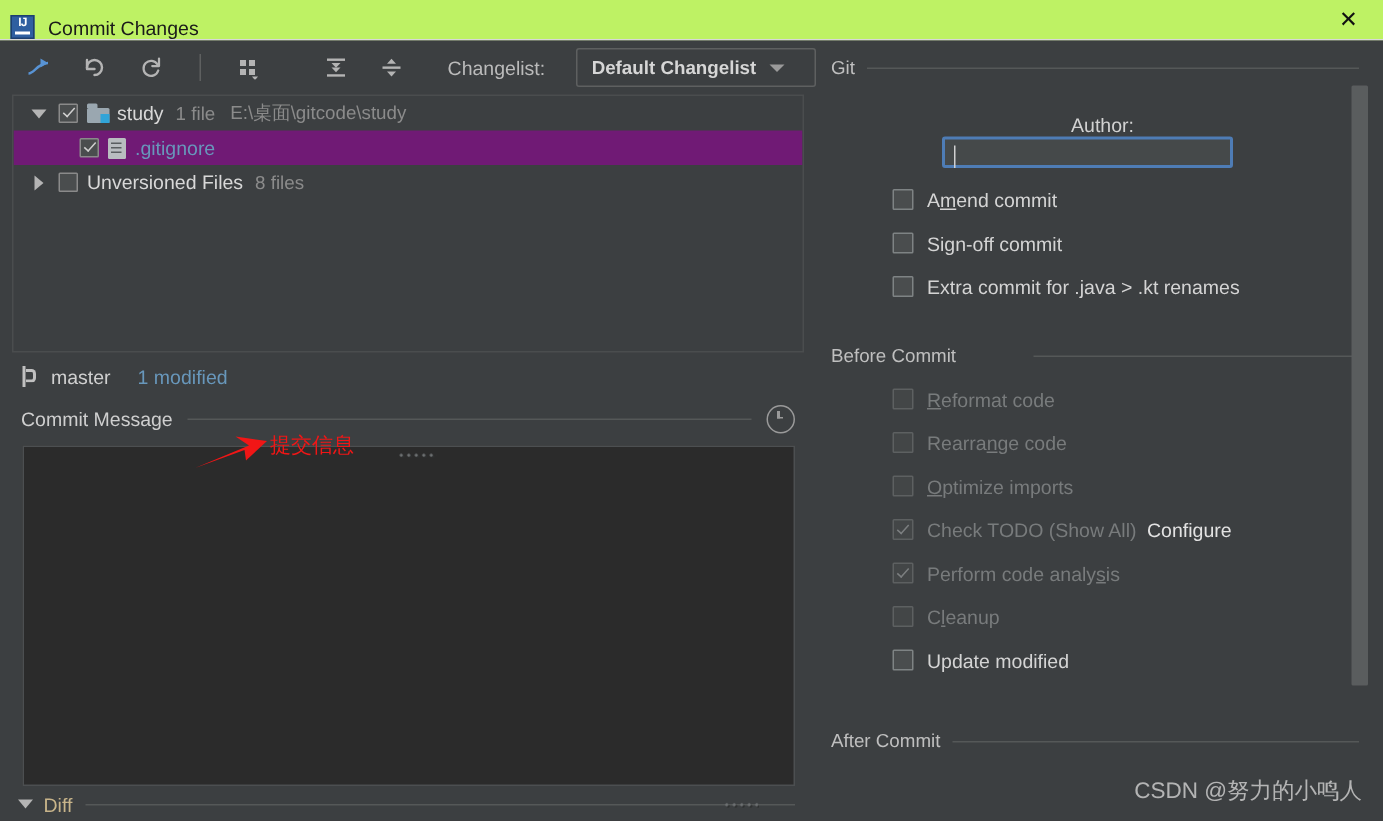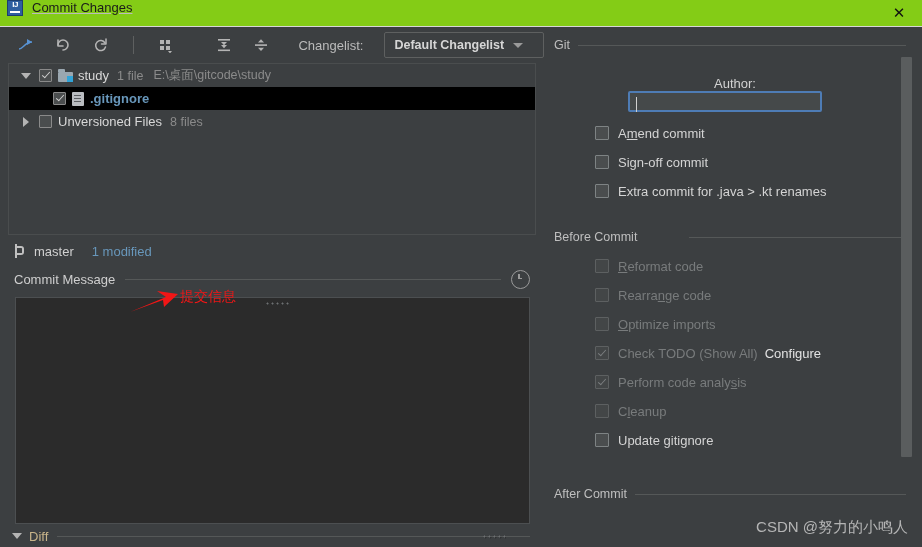--- a/index.html
+++ b/index.html
@@ -13,26 +13,25 @@
     overflow: hidden;
     font-family: "Liberation Sans", sans-serif;
     font-size: 13px;
     color: #bbbbbb;
     -webkit-font-smoothing: antialiased;
   }
 
   
   .titlebar {
     height: 26px;
-    background: #84cc16;
-    display: flex;
-    align-items: flex-start;
+    background: #bef264;
+    display: flex;
+    align-items: flex-end;
     position: relative;
     border-bottom: 1px solid #d8d8d8;
-    text-decoration: underline;
   }
   .ij-icon {
     width: 16px; height: 16px;
     margin-left: 7px;
     background: #2f5fa0;
     border: 1px solid #1d3f70;
     box-sizing: border-box;
     position: relative;
     flex: none;
   }
@@ -159,22 +158,21 @@
   }
   .tree-row {
     height: 23px;
     display: flex;
     align-items: center;
     padding-left: 10px;
     white-space: nowrap;
     cursor: default;
   }
   .tree-row.selected {
-    background: #000000;
-    font-weight: bold;
+    background: #701a75;
   }
   .twisty {
     width: 14px;
     flex: none;
     display: flex;
     align-items: center;
     justify-content: center;
     cursor: pointer;
   }
   .twisty-down {
@@ -768,21 +766,21 @@
         <span class="opt-label"><span>Perform code analy</span><span class="mn">s</span><span>is</span></span>
       </div>
 
       <div class="opt-row disabled">
         <div class="cb2"></div>
         <span class="opt-label"><span>C</span><span class="mn">l</span><span>eanup</span></span>
       </div>
 
       <div class="opt-row">
         <div class="cb2"></div>
-        <span class="opt-label">Update gitignore</span>
+        <span class="opt-label">Update modified</span>
       </div>
     </div>
 
     <div class="section-head after-commit-head">
       <span class="section-title">After Commit</span>
       <div class="section-rule"></div>
     </div>
 
     <div class="v-scroll">
       <div class="thumb"></div>

